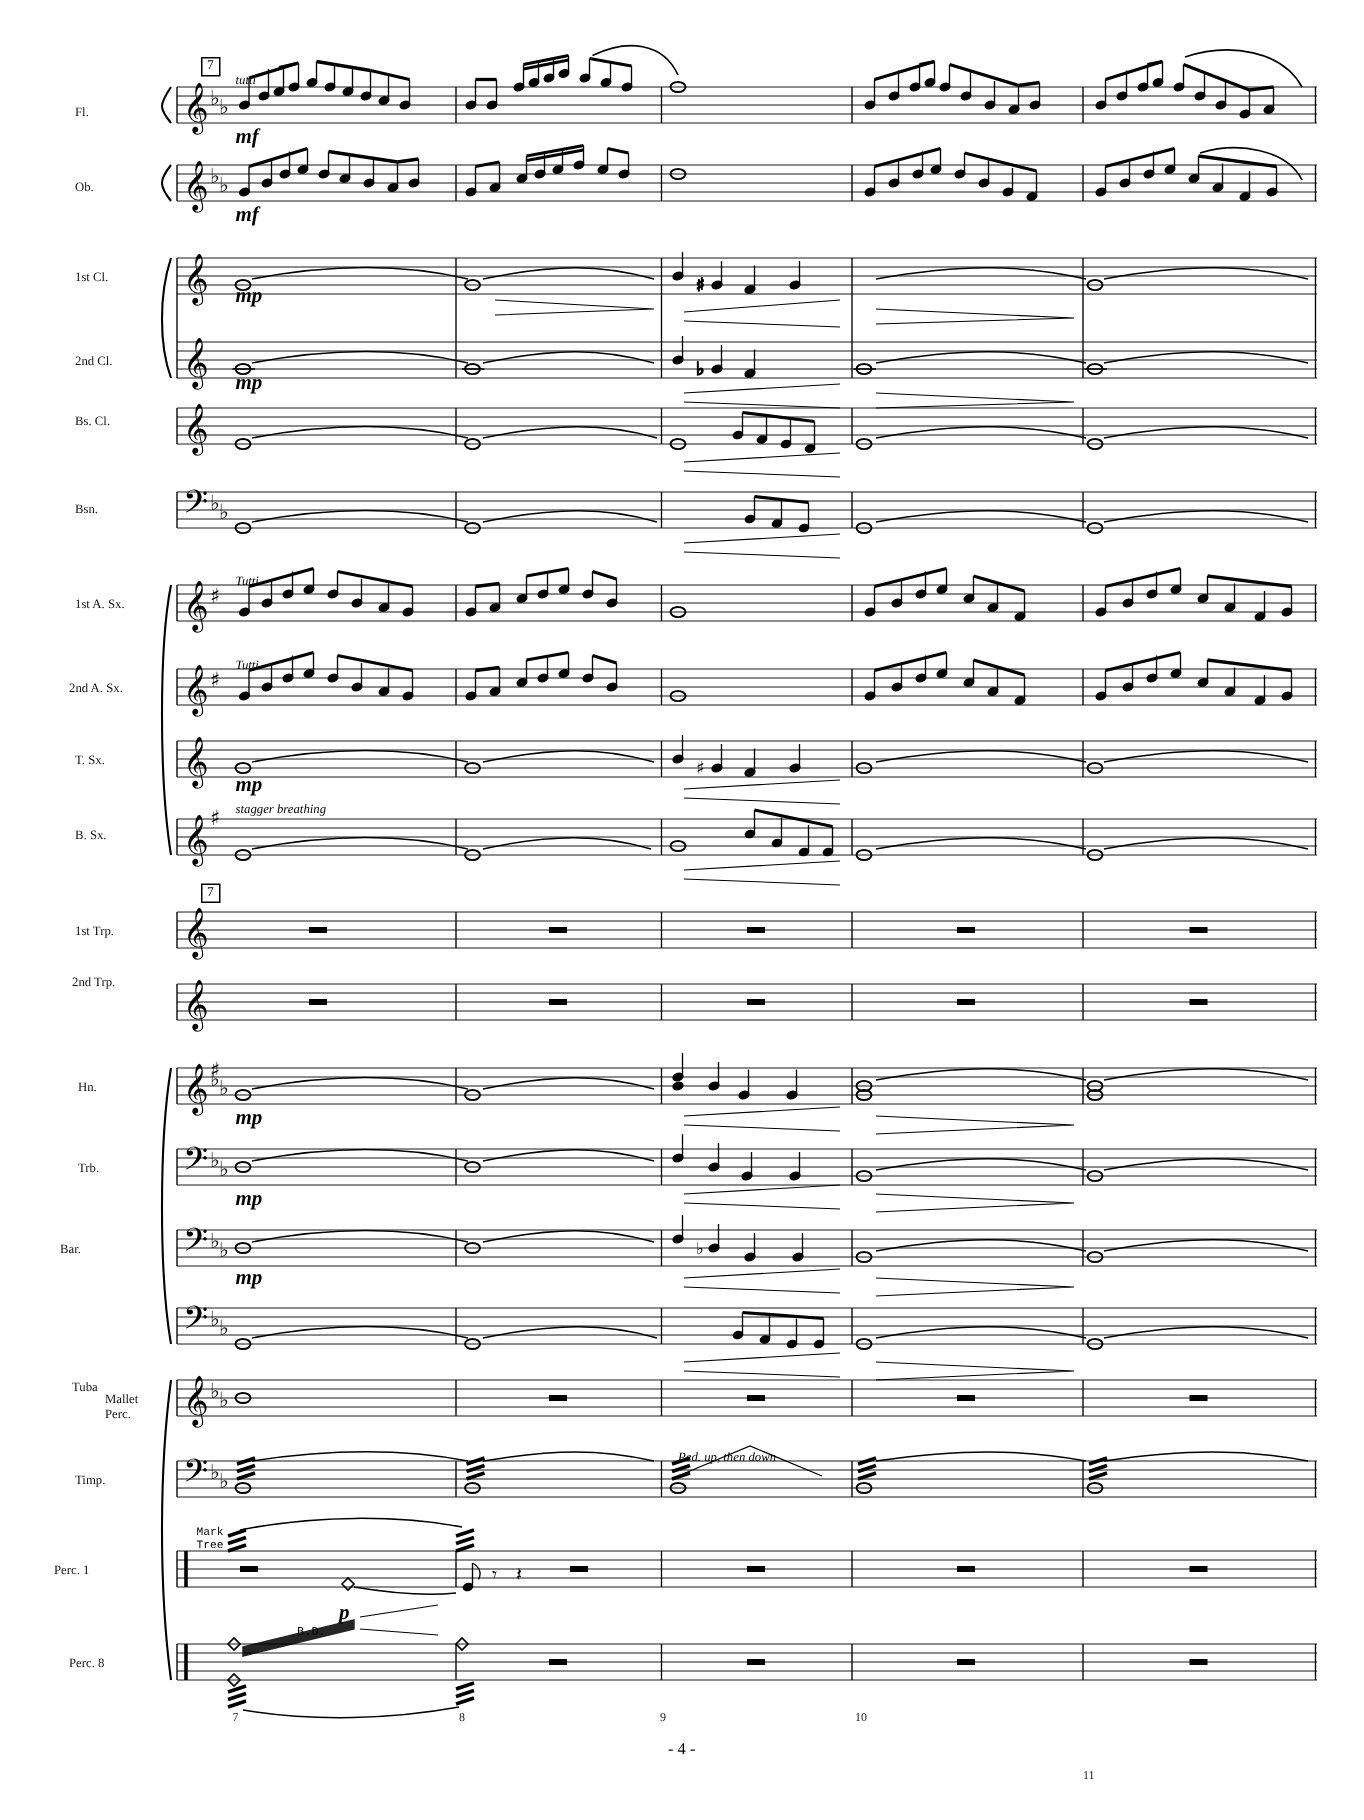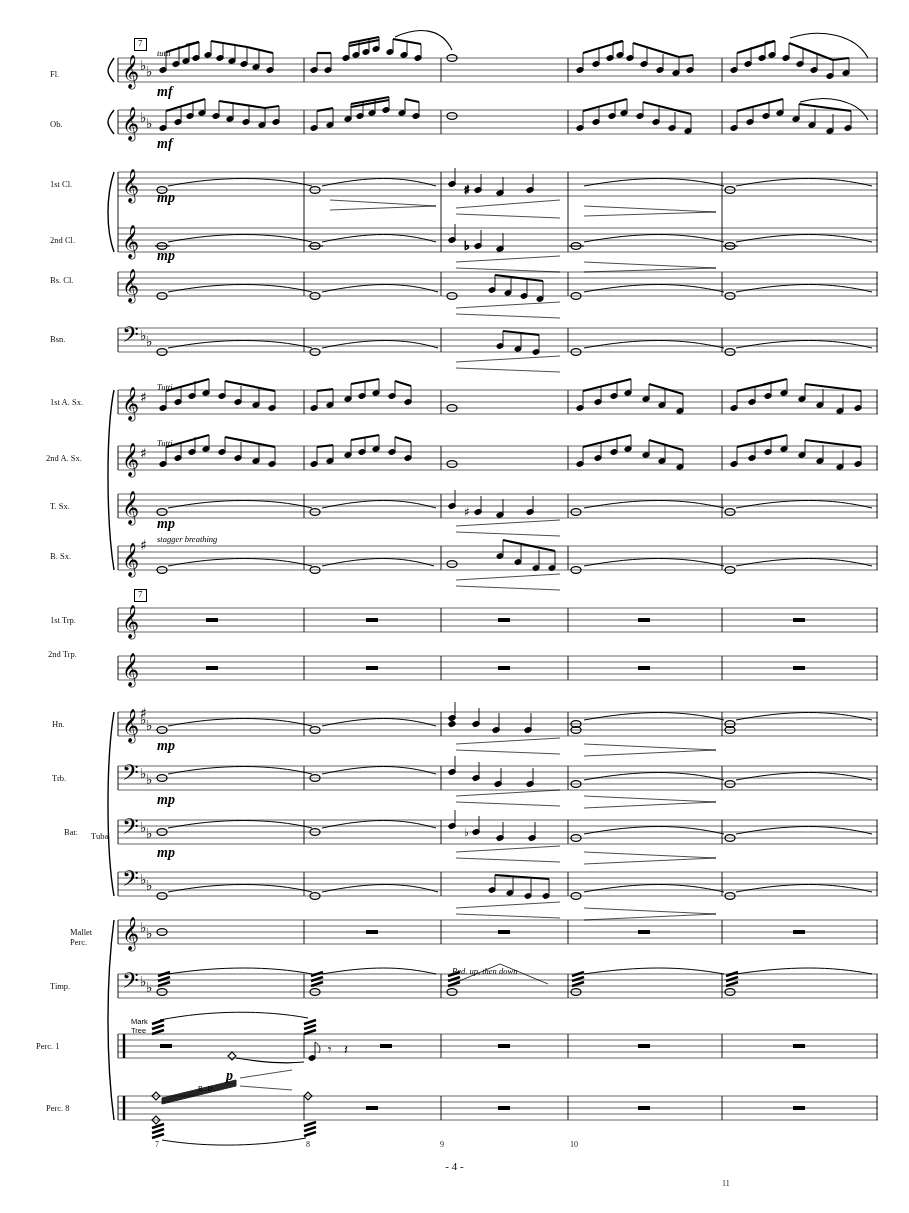--- a/index.html
+++ b/index.html
@@ -59,21 +59,21 @@
   }
   .pagenum {
     position: absolute;
     font-family: "Liberation Serif", serif;
     font-size: 11px;
     left: 0; width: 909px;
     text-align: center;
   }
   .smalltext {
     position: absolute;
-    font-family: Liberation Sans, sans-serif;
+    font-family: Liberation Mono, monospace;
     font-size: 7.5px;
     line-height: 1.15;
     white-space: pre;
   }
   .perc-name {
     position: absolute;
     font-family: Liberation Mono, monospace;
     font-size: 8px;
     margin-top: 28px;
   }
@@ -1258,22 +1258,22 @@
   <div class="inst-label" style="left:50px;top:276px;">Bs. Cl.</div>
   <div class="inst-label" style="left:50px;top:335px;">Bsn.</div>
   <div class="inst-label" style="left:50px;top:398px;">1st A. Sx.</div>
   <div class="inst-label" style="left:46px;top:454px;">2nd A. Sx.</div>
   <div class="inst-label" style="left:50px;top:502px;">T. Sx.</div>
   <div class="inst-label" style="left:50px;top:552px;">B. Sx.</div>
   <div class="inst-label" style="left:50px;top:616px;">1st Trp.</div>
   <div class="inst-label" style="left:48px;top:650px;">2nd Trp.</div>
   <div class="inst-label" style="left:52px;top:720px;">Hn.</div>
   <div class="inst-label" style="left:52px;top:774px;">Trb.</div>
-  <div class="inst-label" style="left:64px;top:828px;">Bar.</div>
-  <div class="inst-label" style="left:48px;top:832px;margin-left:43px;">Tuba</div>
+  <div class="inst-label" style="left:40px;top:828px;">Bar.</div>
+  <div class="inst-label" style="left:48px;top:920px;">Tuba</div>
   <div class="inst-label" style="left:46px;top:928px;margin-left:24px;">Mallet
 Perc.</div>
   <div class="inst-label" style="left:50px;top:982px;">Timp.</div>
   <div class="inst-label" style="left:36px;top:1042px;">Perc. 1</div>
   <div class="inst-label" style="left:46px;top:1104px;">Perc. 8</div>
 
   
   <div class="rehearsal" style="left:134px;top:38px;">7</div>
   <div class="rehearsal" style="left:134px;top:589px;">7</div>
 

